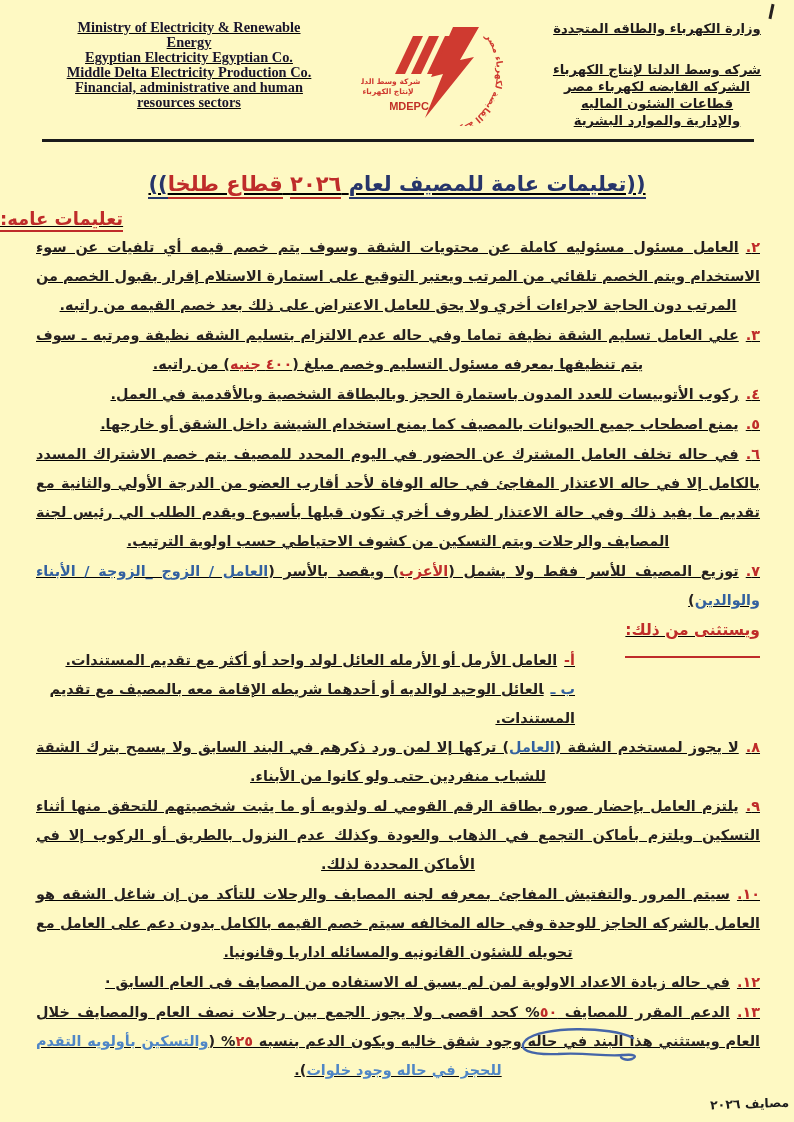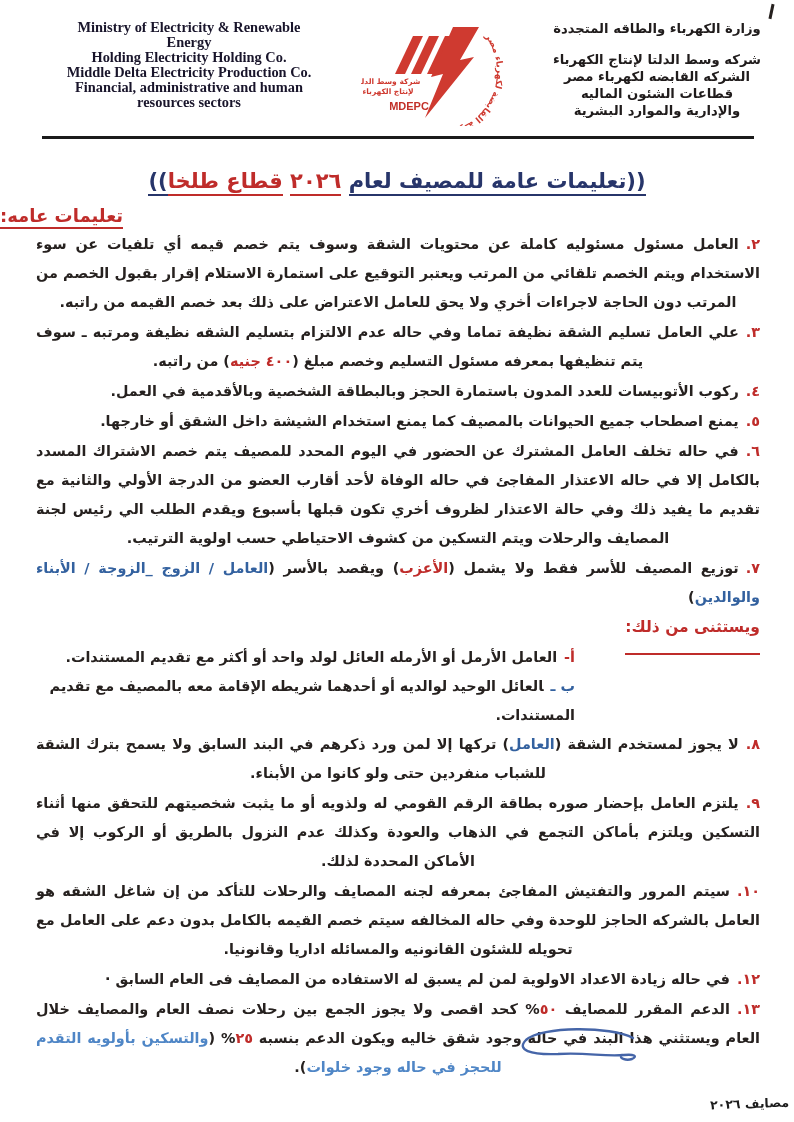--- a/index.html
+++ b/index.html
@@ -1,25 +1,25 @@
 <!DOCTYPE html>
 <html lang="ar"><head>
 <meta charset="utf-8">
 <style>
   html,body{margin:0;padding:0;background:#e8e8e8;}
-  .page{position:relative;width:794px;height:1122px;margin:0 auto;background:#ffffff;overflow:hidden;
-        font-family:"DejaVu Sans",sans-serif;}
+  .page{position:relative;width:794px;height:1122px;margin:0 auto;background:#fef9c3;overflow:hidden;
+        font-family:"DejaVu Sans",sans-serif;text-decoration:underline;}
   
   .header{display:flex;align-items:flex-start;padding:20px 16px 0 34px;}
   .h-en{width:310px;text-align:center;font-family:"Liberation Serif",serif;font-weight:bold;
         font-size:14.4px;line-height:15px;color:#19152b;}
   .h-logo{flex:1;display:flex;justify-content:center;padding-top:2px;}
   .h-ar{width:242px;text-align:center;direction:rtl;font-weight:bold;font-size:13.2px;
         line-height:17px;color:#201c1c;}
-  .h-ar div:first-child{margin-bottom:14px;}
+  .h-ar div:first-child{margin-bottom:24px;}
   .rule{height:3px;background:#1b1b1b;margin:10px 40px 0 42px;}
   
   .title{direction:rtl;text-align:center;margin-top:30px;font-weight:bold;font-size:21px;}
   .title span{padding-bottom:1px;border-bottom:2.5px solid;}
   .t-main{color:#27356a;border-color:#27356a;}
   .t-year{color:#bf2c2a;border-color:#bf2c2a;}
   .t-sector{color:#bf2c2a;border-color:#4f86c6;}
   
   .g-row{direction:rtl;text-align:left;margin:12px 32px 4px 0;}
   .g-heading{color:#bf2c2a;font-weight:bold;font-size:18px;border-bottom:2.5px solid #bf2c2a;padding-bottom:1px;}
@@ -48,21 +48,21 @@
 <body>
 
 <div class="page">
 
   <div class="corner-mark"></div>
 
   <div class="header">
     <div class="h-en">
         <div>Ministry of Electricity &amp; Renewable</div>
         <div>Energy</div>
-        <div>Holding Electricity Holding Co.</div>
+        <div>Egyptian Electricity Egyptian Co.</div>
         <div>Middle Delta Electricity Production Co.</div>
         <div>Financial, administrative and human</div>
         <div>resources sectors</div>
       </div>
 
     <div class="h-logo">
       <svg width="158" height="104" viewBox="0 0 158 104">
         <g fill="#cf3a30">
           <polygon points="34,52 52,14 62,14 44,52"></polygon>
           <polygon points="50,52 68,14 78,14 60,52"></polygon>

